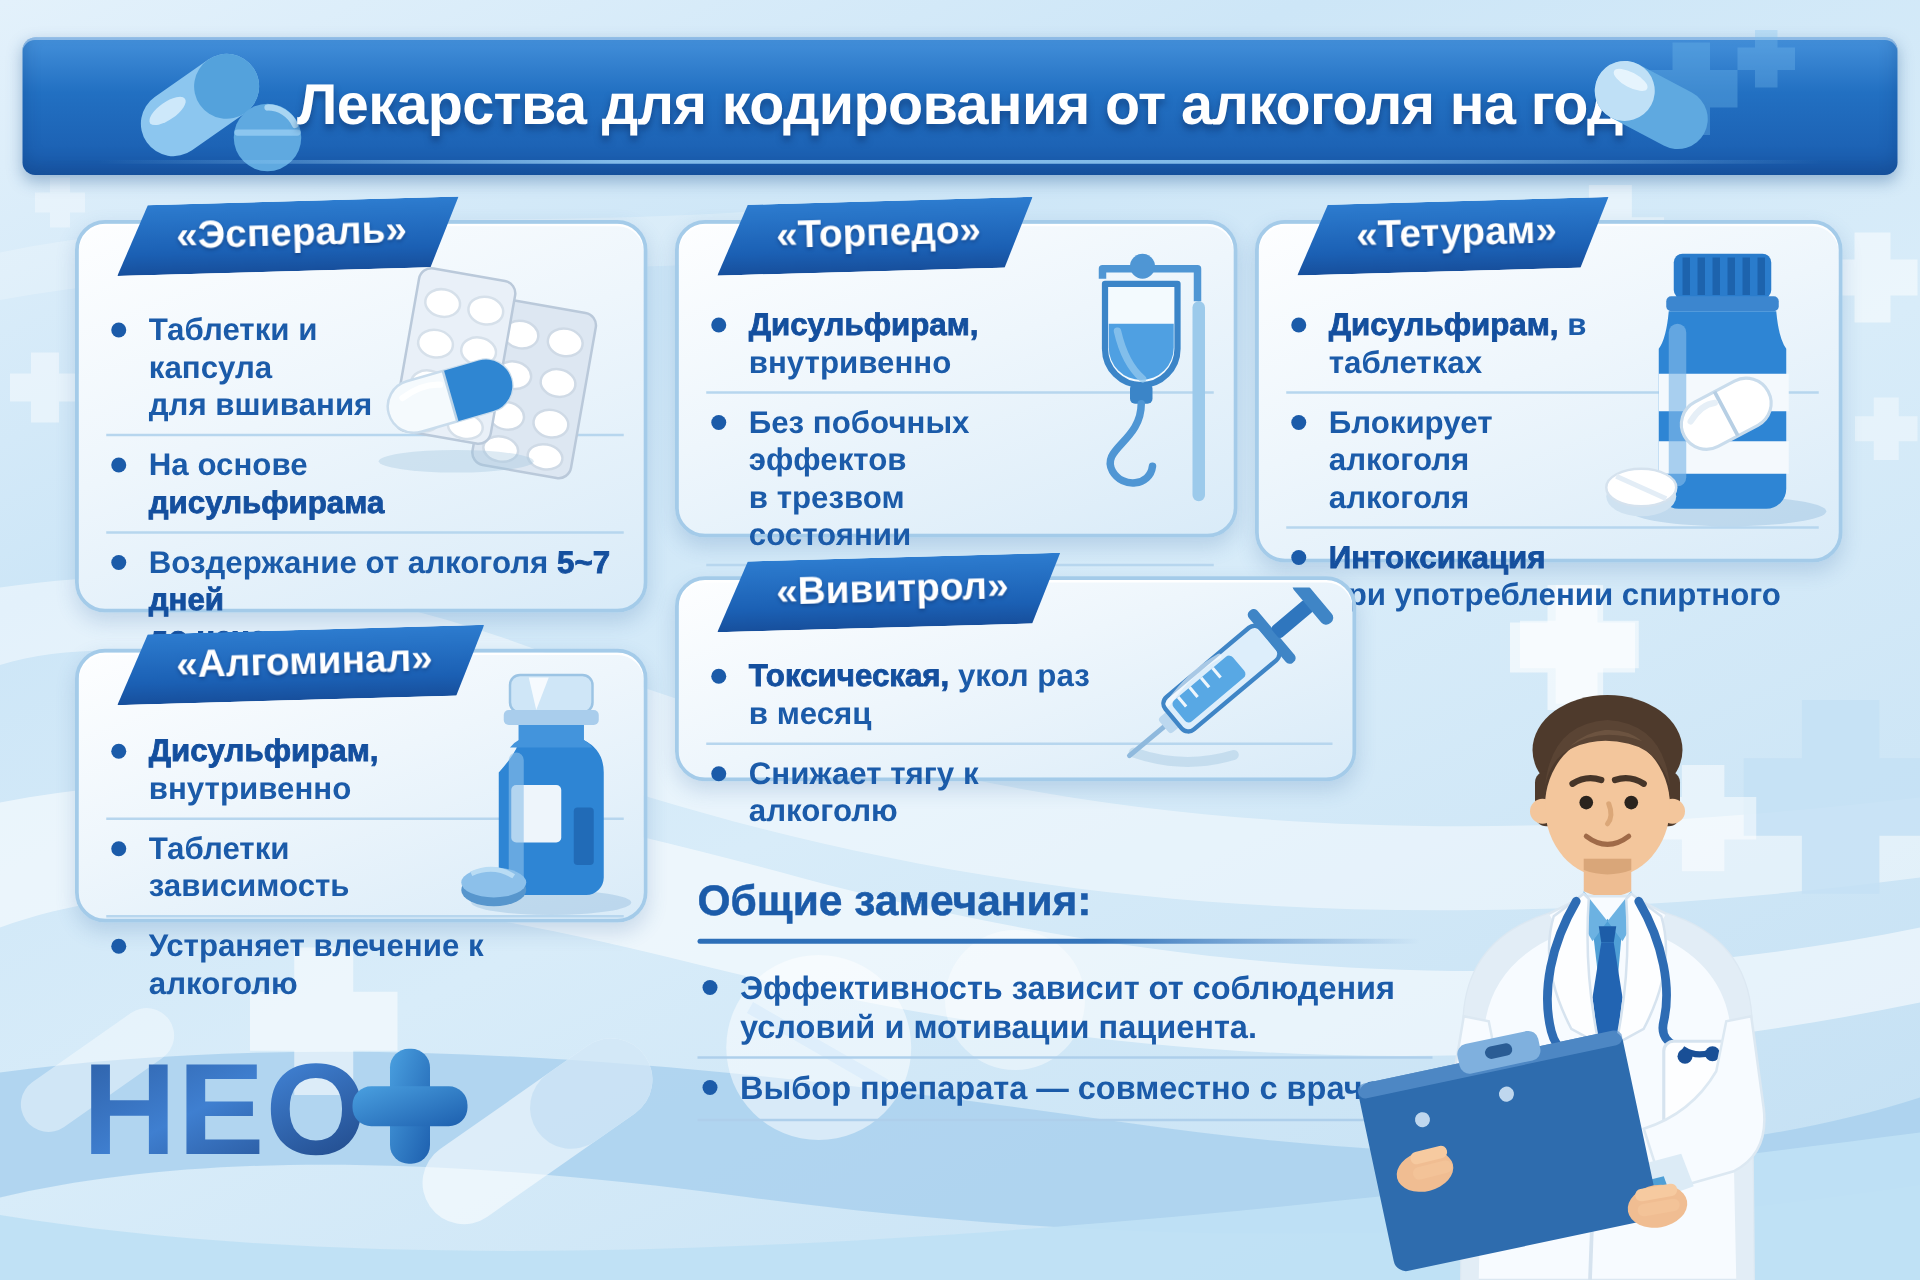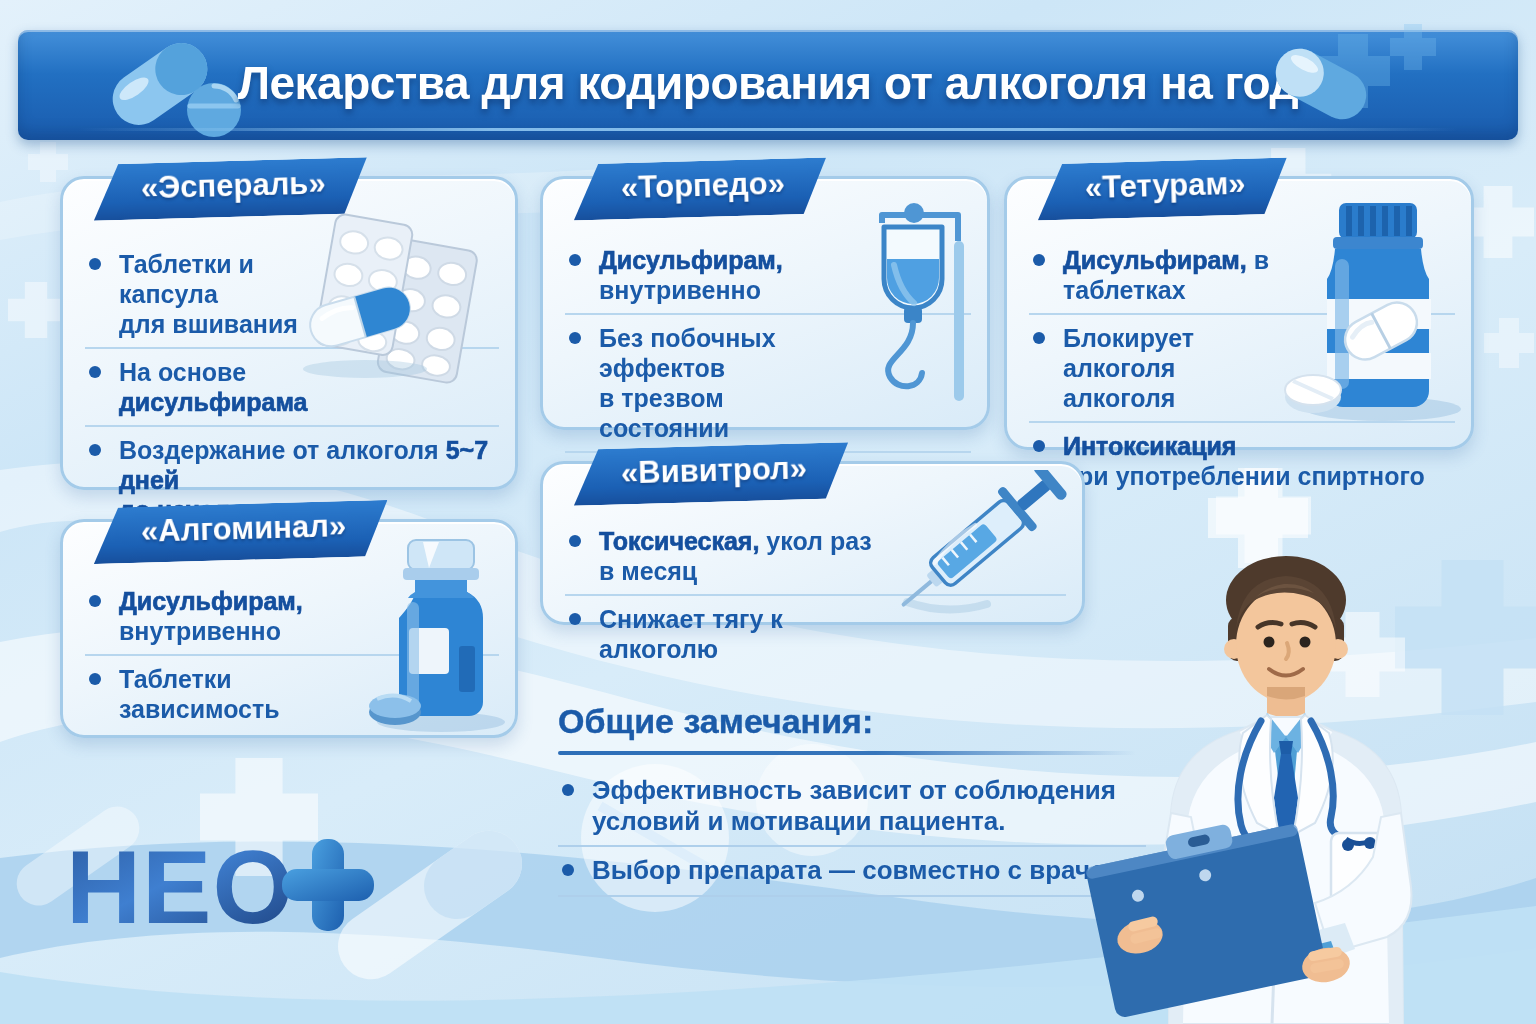--- a/index.html
+++ b/index.html
@@ -292,20 +292,21 @@
     </svg>
   </section>
 
   <section class="card card-algominal">
     <div class="ribbon">
         <span>«Алгоминал»</span>
       </div>
     <ul class="bullets">
         <li><span class="seg seg-b">Дисульфирам,</span><span class="seg"> внутривенно</span></li>
         <li><span class="seg">Таблетки зависимость</span></li>
+        <li><span class="seg">Устраняет влечение к алкоголю</span></li>
       </ul>
     <svg class="card-art art-algominal" width="150" height="200" viewBox="0 0 150 200">
       <ellipse cx="80" cy="186" rx="64" ry="10" fill="#8fb9dd" opacity="0.4"></ellipse>
       <rect x="47" y="4" width="66" height="30" rx="8" fill="#cfe6f7" stroke="#9cc4e4" stroke-width="2"></rect>
       <path d="M62,6 l16,-0 l-10,26" fill="#ffffff" opacity="0.8"></path>
       <rect x="42" y="32" width="76" height="12" rx="4" fill="#a9cdec"></rect>
       <path d="M54,44 h52 v12 q16,8 16,26 v84 a14 14 0 0 1 -14 14 h-56 a14 14 0 0 1 -14 -14 V82 q16,-18 16,-26 Z" fill="#2e85d4"></path>
       <path d="M54,44 h52 v12 q4,2 7,6 h-66 q3,-4 7,-6 Z" fill="#4394dc"></path>
       <rect x="48" y="92" width="40" height="46" rx="4" fill="#eef5fb"></rect>
       <rect x="46" y="66" width="12" height="106" rx="6" fill="#8cc0ea" opacity="0.6"></rect>

